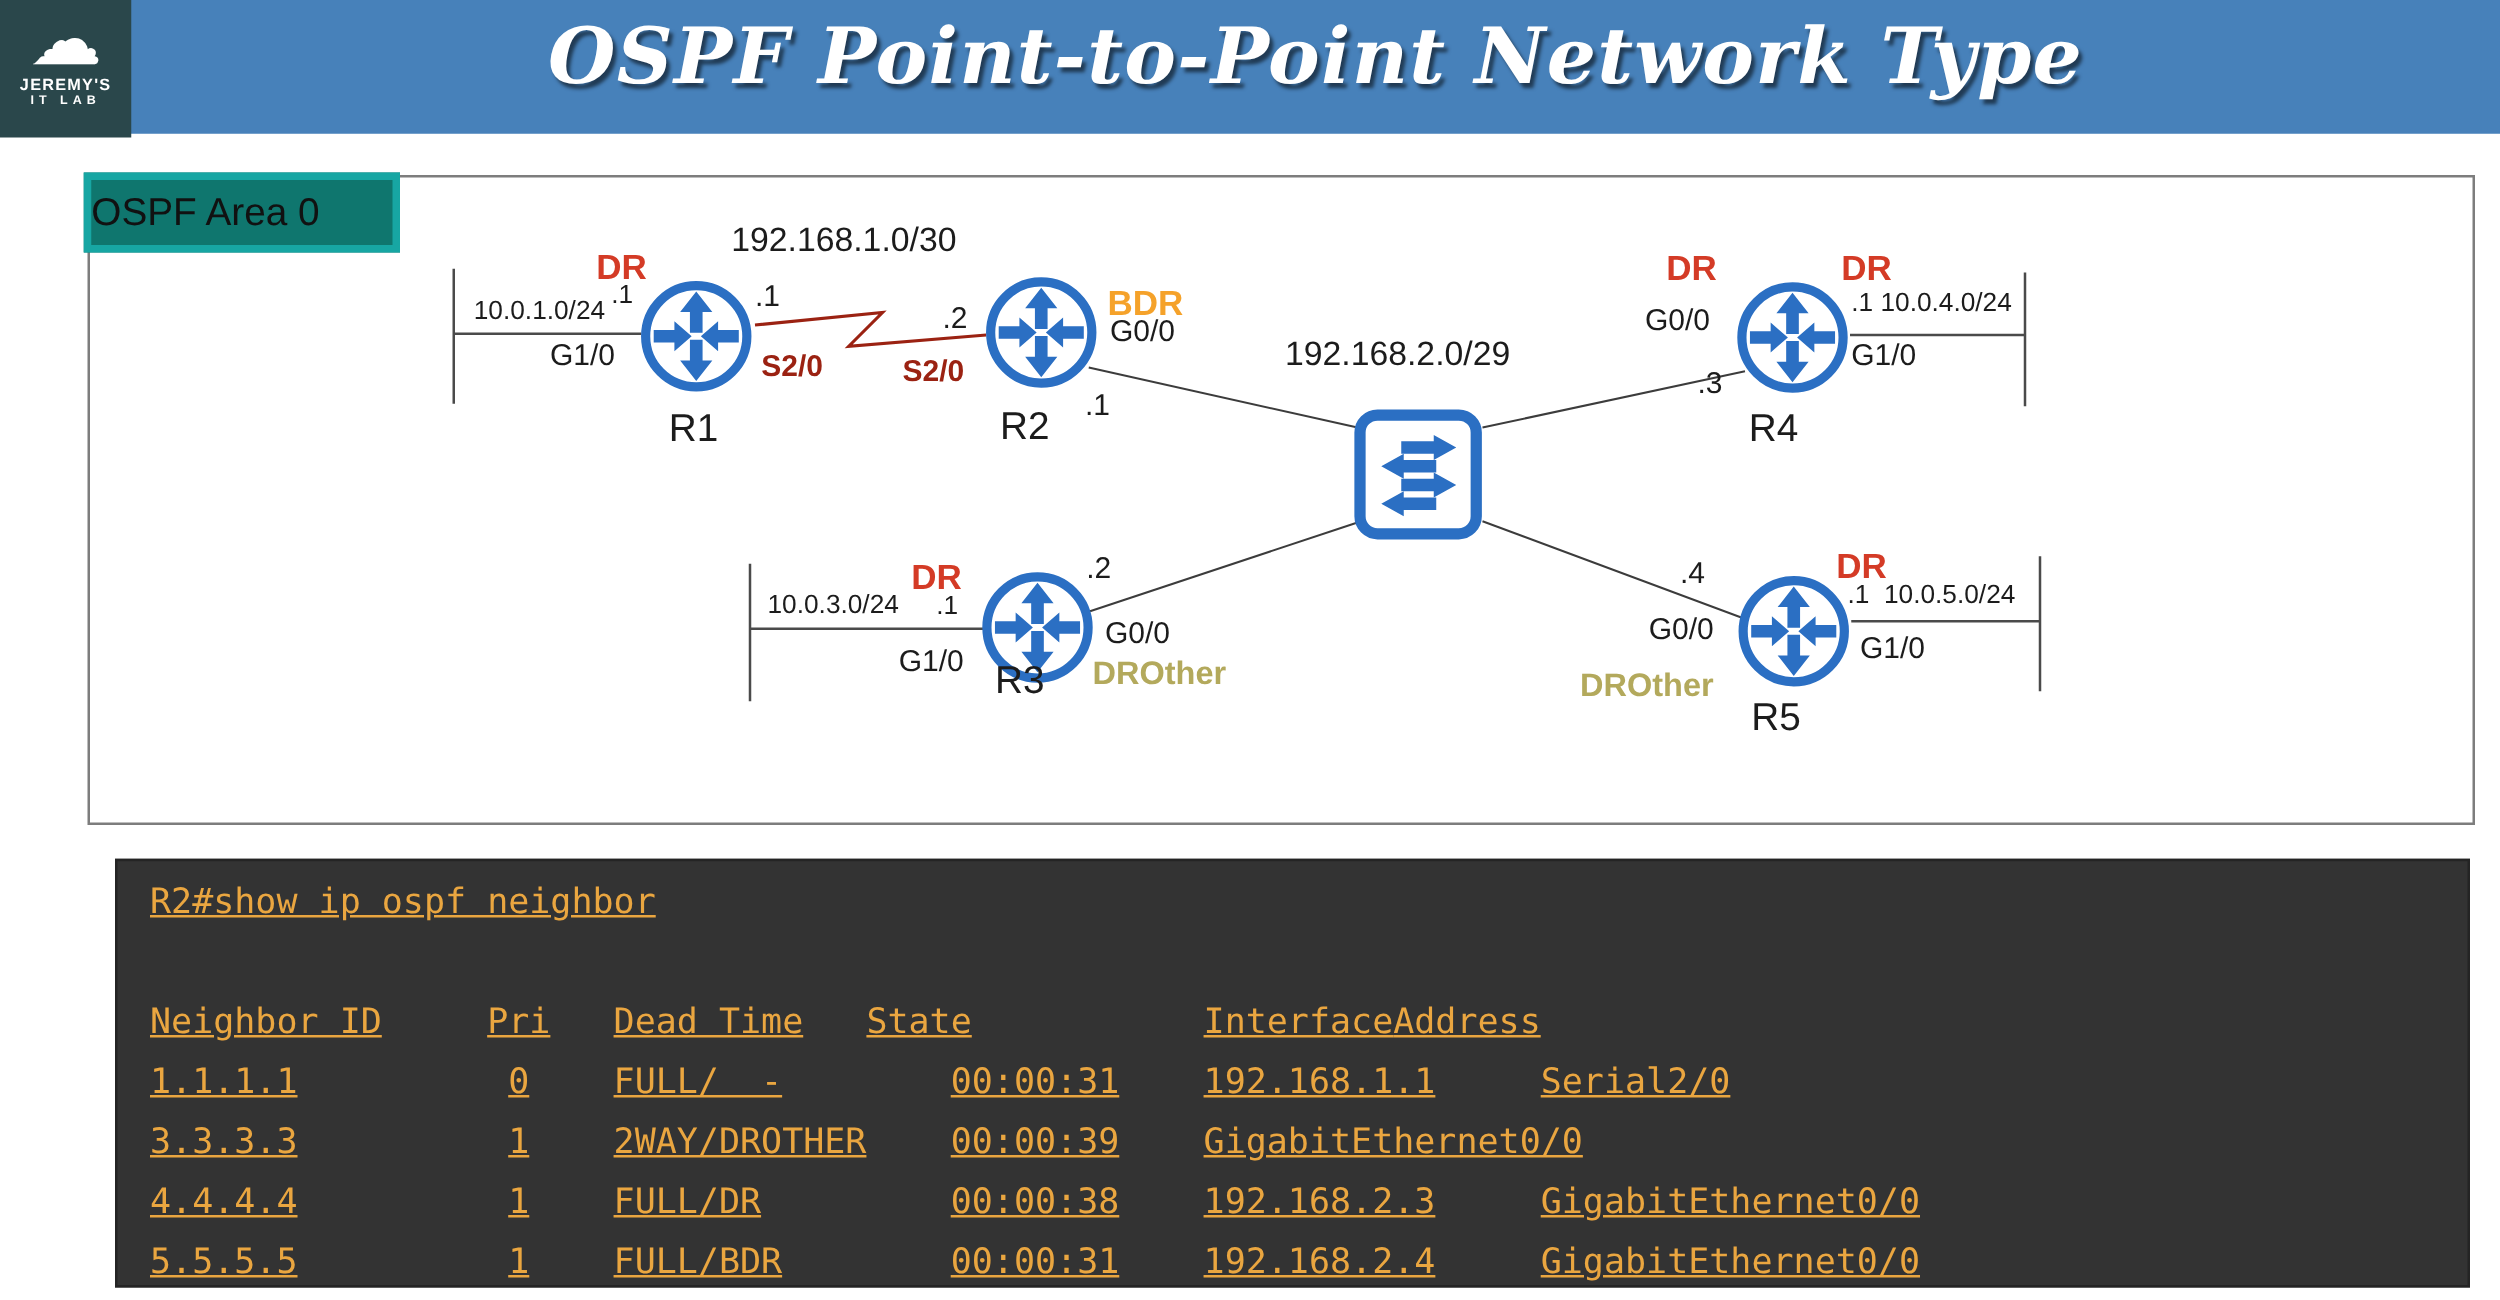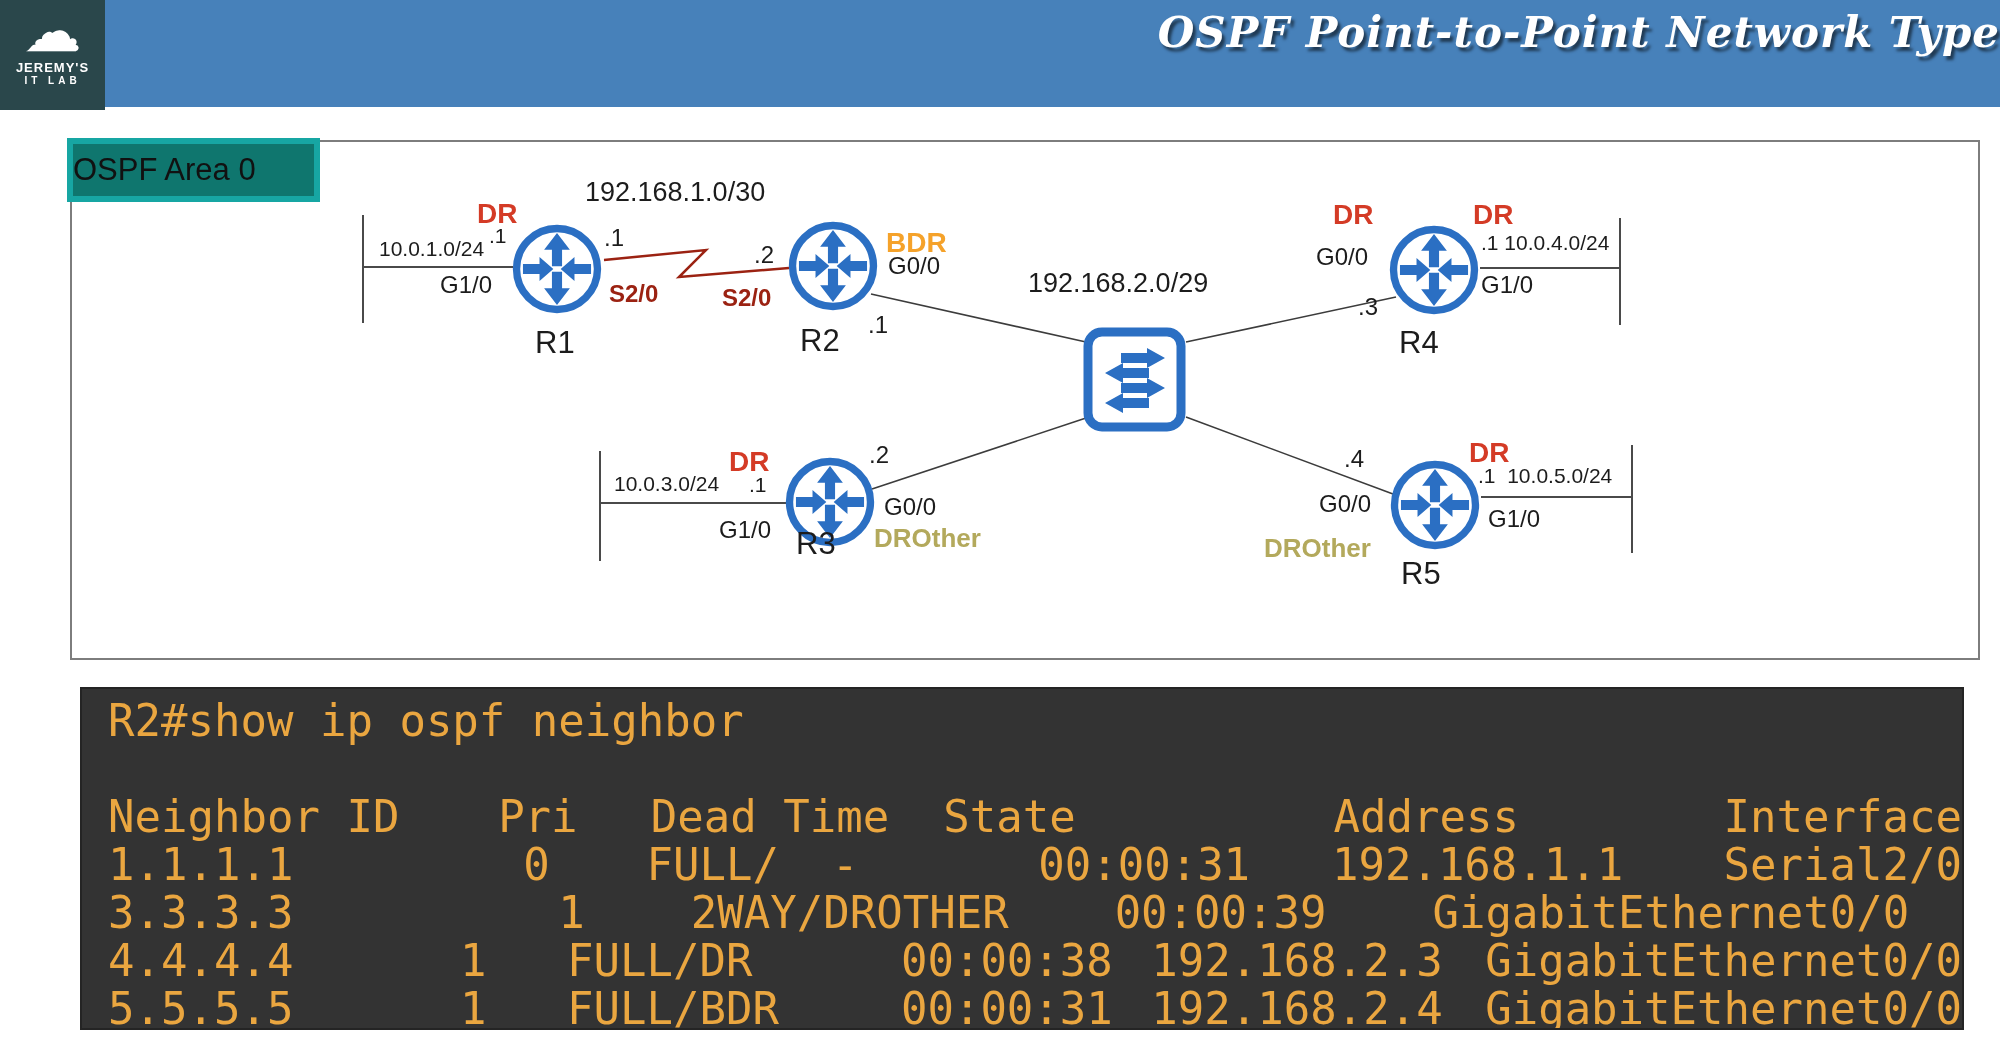--- a/index.html
+++ b/index.html
@@ -7,23 +7,23 @@
         font-family:"Liberation Sans",sans-serif;}
 
   
   .header{position:absolute;left:0;top:0;width:2000px;height:107px;
           background:var(--header_blue,#4781ba);}
   .logo{position:absolute;left:0;top:0;width:105px;height:110px;
         background:var(--logo_bg,#2a474b);color:#fff;text-align:center;}
   .logo .cloud{font-family:"DejaVu Sans",sans-serif;font-size:58px;line-height:58px;margin-top:2px;}
   .logo .l1{font-size:13px;font-weight:bold;letter-spacing:1px;line-height:15px;}
   .logo .l2{font-size:10px;font-weight:bold;letter-spacing:4px;line-height:12px;}
-  .title{position:absolute;left:105px;right:0;top:8px;text-align:right;
+  .title{position:absolute;left:105px;right:0;top:8px;text-align:center;
          font-family:"DejaVu Serif",serif;font-style:italic;font-weight:bold;
-         font-size:42px;color:#fff;letter-spacing:1px;
+         font-size:62px;color:#fff;letter-spacing:1px;
          text-shadow:3px 4px 3px rgba(0,0,0,.55);}
 
   
   .diagram-box{position:absolute;left:70px;top:140px;width:1910px;height:520px;
                border:2px solid #7d7d7d;background:#fff;box-sizing:border-box;}
   .area-box{position:absolute;left:67px;top:138px;width:253px;height:64px;
             border:6px solid var(--teal_border,#17a6a3);background:#0f766e;box-sizing:border-box;
             display:flex;align-items:center;justify-content:flex-start;z-index:5;}
   .area-box span{font-size:31px;color:#111;}
   svg.links{position:absolute;left:0;top:0;width:2000px;height:1040px;z-index:2;pointer-events:none;}
@@ -36,25 +36,25 @@
   .iface{font-size:24px;}
   .net{font-size:27px;}
   .rname{font-size:31px;}
   .role{font-weight:bold;font-size:28px;}
   .dr{color:var(--dr_red,#d43b26);}
   .bdr{color:var(--bdr_orange,#f5a22a);}
   .drother{color:var(--drother_olive,#b3a95c);font-size:26px;}
   .sif{font-weight:bold;font-size:24px;color:var(--serial_red,#9b2212);}
 
   
-  .terminal{position:absolute;left:80px;top:687px;width:1884px;height:343px;
+  .terminal{position:absolute;left:92px;top:687px;width:1884px;height:343px;
             background:var(--terminal_bg,#333333);border:2px solid #242424;box-sizing:border-box;
             padding:8px 0 0 26px;overflow:hidden;
-            font-family:"DejaVu Sans Mono",monospace;font-size:44px;line-height:48px;
-            color:var(--terminal_text,#eaa640);}
+            font-family:"DejaVu Sans Mono",monospace;font-size:28px;line-height:48px;
+            color:var(--terminal_text,#eaa640);text-decoration:underline;}
   .term-line,.term-row{white-space:pre;height:48px;}
   .term-row{display:flex;}
   .cell{display:inline-block;}
   .c-nid{width:16ch;}
   .c-pri{width:3ch;text-align:center;}
   .c-sp{width:3ch;}
   .c-state{width:16ch;}
   .c-dead{width:12ch;}
   .c-addr{width:16ch;}
 </style>
@@ -193,22 +193,22 @@
 
   <div class="terminal">
     <div class="term-line">R2#show ip ospf neighbor</div>
     <div class="term-line"></div>
     <div class="term-row">
       <span class="cell c-nid">Neighbor ID</span>
       <span class="cell c-pri">Pri</span>
       <span class="cell c-sp"></span>
       <span class="cell c-dead">Dead Time</span>
       <span class="cell c-state">State</span>
+      <span class="cell c-if">Interface</span>
       <span class="cell c-addr">Address</span>
-      <span class="cell c-if">Interface</span>
     </div>
     <div>
         <div class="term-row"><span class="cell c-nid">1.1.1.1</span><span class="cell c-pri">0</span><span class="cell c-sp"></span><span class="cell c-state">FULL/  -</span><span class="cell c-dead">00:00:31</span><span class="cell c-addr">192.168.1.1</span><span class="cell c-if">Serial2/0</span></div>
         <div class="term-row"><span class="cell c-nid">3.3.3.3</span><span class="cell c-pri">1</span><span class="cell c-sp"></span><span class="cell c-state">2WAY/DROTHER</span><span class="cell c-dead">00:00:39</span><span class="cell c-if">GigabitEthernet0/0</span></div>
         <div class="term-row"><span class="cell c-nid">4.4.4.4</span><span class="cell c-pri">1</span><span class="cell c-sp"></span><span class="cell c-state">FULL/DR</span><span class="cell c-dead">00:00:38</span><span class="cell c-addr">192.168.2.3</span><span class="cell c-if">GigabitEthernet0/0</span></div>
         <div class="term-row"><span class="cell c-nid">5.5.5.5</span><span class="cell c-pri">1</span><span class="cell c-sp"></span><span class="cell c-state">FULL/BDR</span><span class="cell c-dead">00:00:31</span><span class="cell c-addr">192.168.2.4</span><span class="cell c-if">GigabitEthernet0/0</span></div>
       </div>
   </div>
 
 </div>

